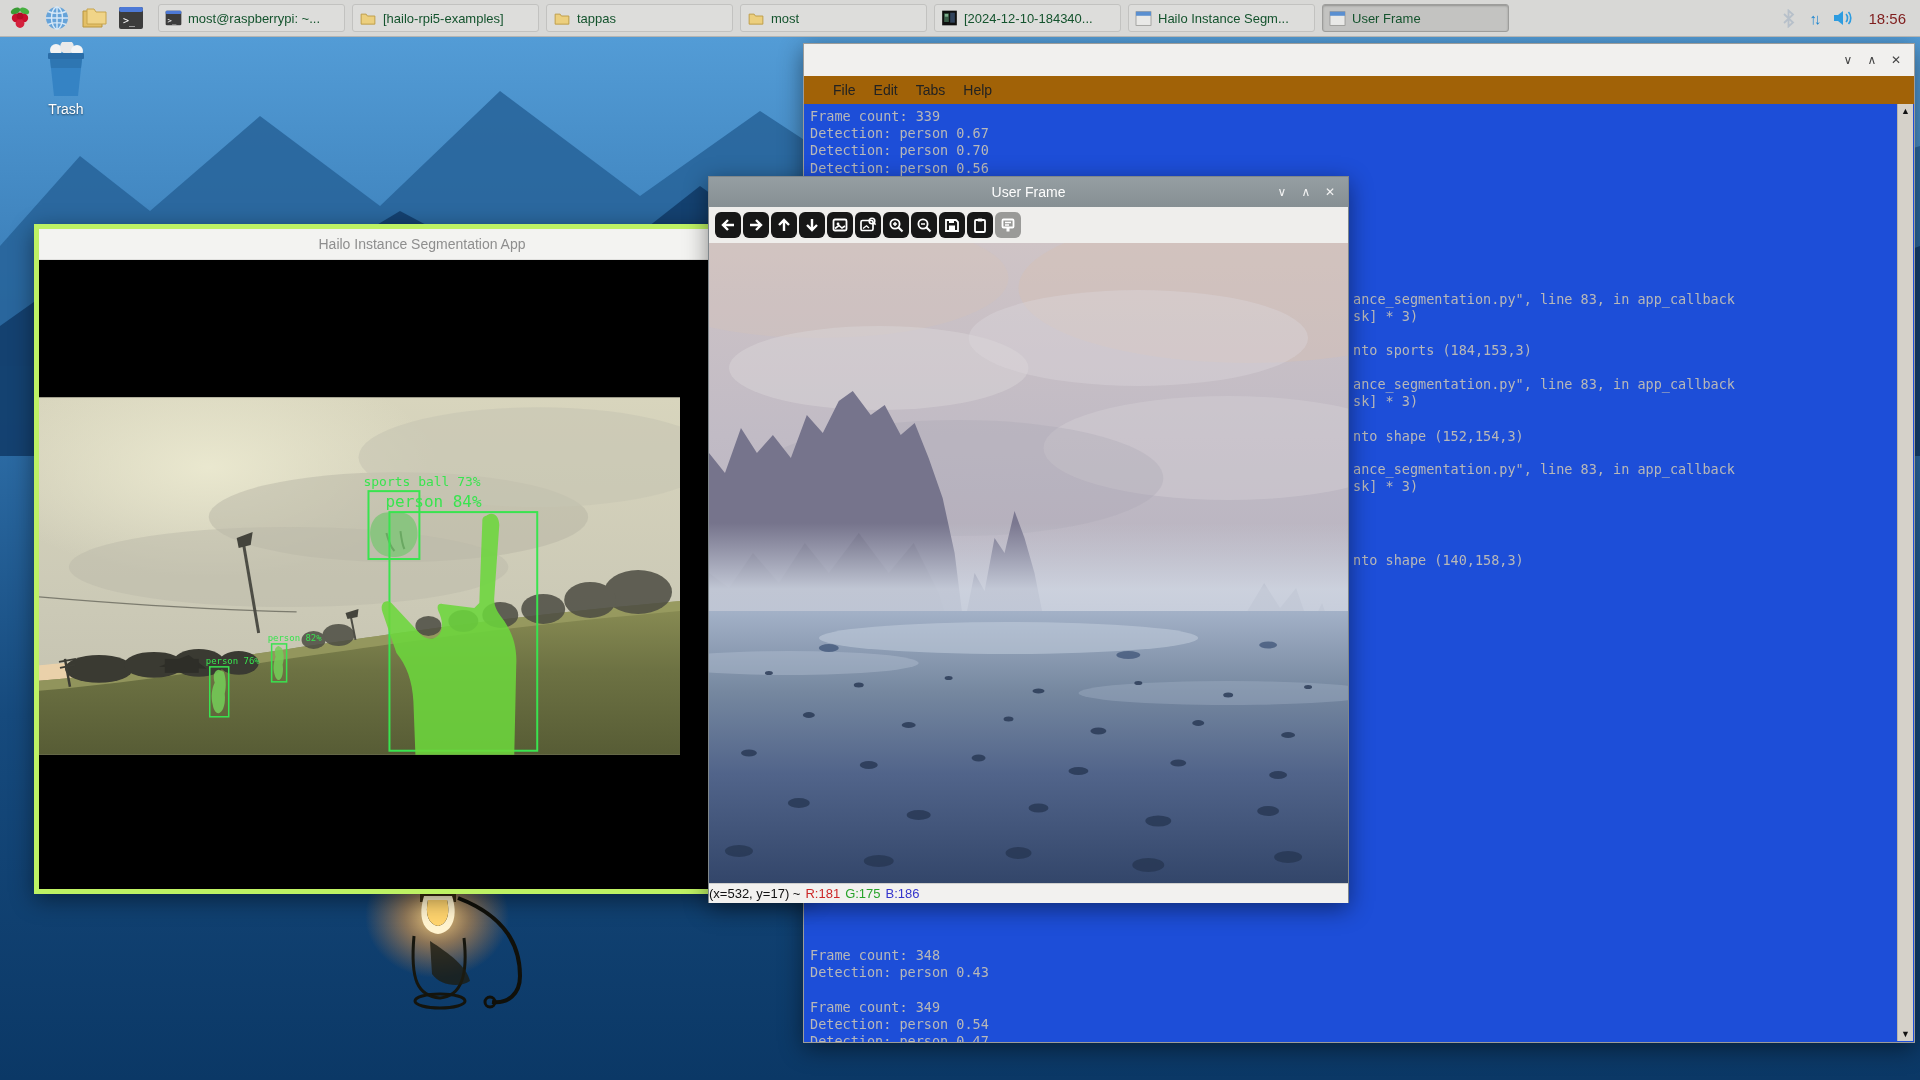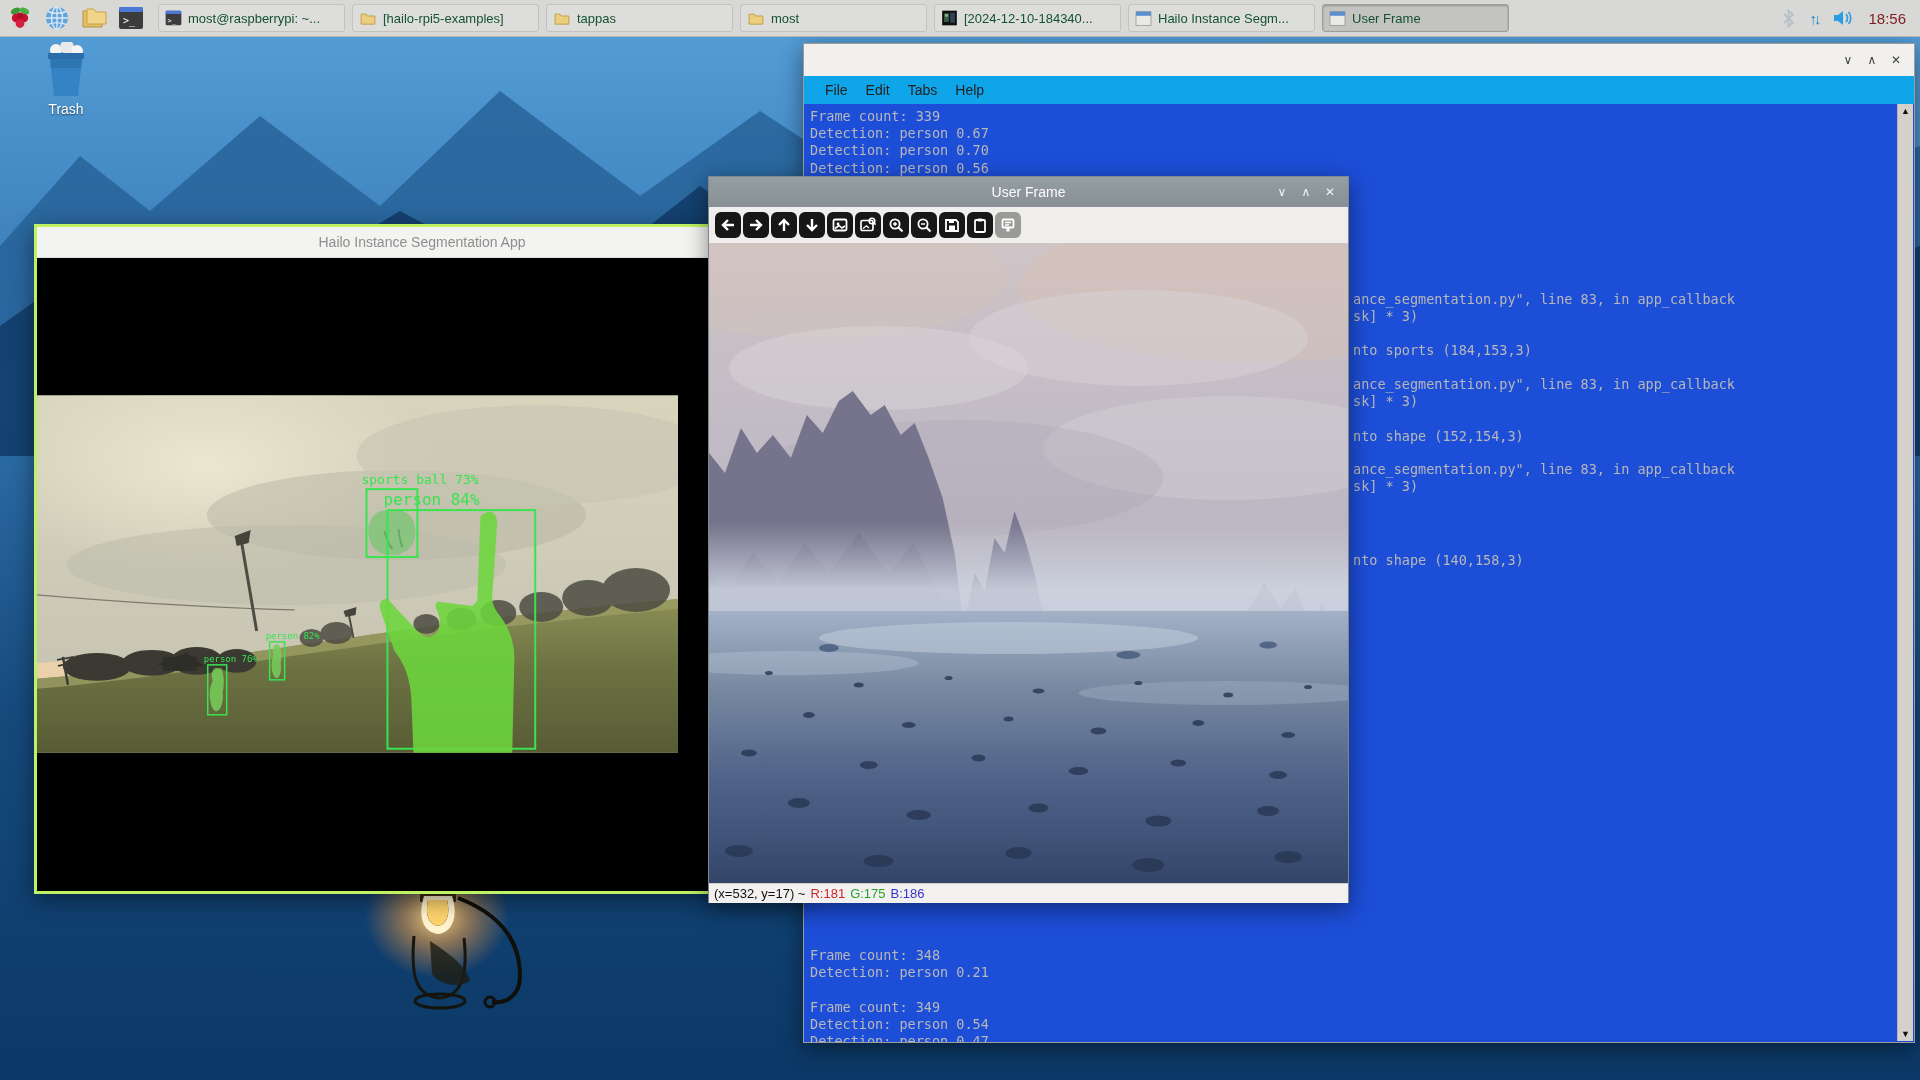--- a/index.html
+++ b/index.html
@@ -28,50 +28,50 @@
   
   .win{position:absolute;box-shadow:0 6px 22px rgba(0,0,0,.45);}
   .tb-ctrl{width:24px;text-align:center;font-size:12px;line-height:30px;cursor:default;}
 
   
   #term{left:803px;top:43px;width:1112px;height:1000px;background:#000;border:1px solid #9c9c9a;box-sizing:border-box;}
   #term .titlebar{position:absolute;left:0;top:0;right:0;height:32px;background:#f1f0ee;border-bottom:1px solid #dcdcda;
                   display:flex;align-items:center;}
   #term .title{flex:1;text-align:center;font-size:14px;color:#5c5c5c;}
   #term .controls{display:flex;color:#444;position:absolute;right:6px;top:1px;}
-  #term .menubar{position:absolute;left:0;top:32px;right:0;height:28px;background:#0ea5e9;border-bottom:1px solid #e3e3e1;
-                 display:flex;align-items:center;padding-left:12px;}
+  #term .menubar{position:absolute;left:0;top:32px;right:0;height:28px;background:#a16207;border-bottom:1px solid #e3e3e1;
+                 display:flex;align-items:center;padding-left:20px;}
   .menu-item{font-size:14px;color:#222;padding:0 9px;}
   #term .content{position:absolute;left:0;top:60px;right:0;bottom:0;background:#1d4ed8;overflow:hidden;}
   .tline{font-family:"DejaVu Sans Mono",monospace;font-size:13.5px;line-height:17.2px;color:#b8b8b8;white-space:pre;}
   .frag{position:absolute;left:549px;}
   #term .scrollbar{position:absolute;right:1px;top:60px;bottom:1px;width:15px;background:#d5d1c9;border-left:1px solid #b9b5ad;}
   #term .scrollbar .sb{position:absolute;left:0;width:100%;text-align:center;font-size:9px;color:#111;}
 
   
-  #hailo{left:34px;top:224px;width:776px;height:670px;background:#000;border:3px solid #bef264;box-sizing:border-box;}
+  #hailo{left:34px;top:224px;width:776px;height:670px;background:#000;border:5px solid #bef264;box-sizing:border-box;}
   #hailo .titlebar{position:absolute;left:0;top:0;right:0;height:30px;background:#f3f3f1;border-bottom:1px solid #e0e0de;
                    display:flex;align-items:center;}
   #hailo .title{flex:1;text-align:center;font-size:14px;color:#8e8e8e;}
   #hailo .controls{display:flex;color:#8a8a8a;position:absolute;right:6px;top:0;}
   #hailo .video{position:absolute;left:0;top:168px;width:641px;height:358px;}
 
   
   #uframe{left:708px;top:176px;width:641px;height:727px;background:#efeeec;border:1px solid #7f878b;box-sizing:border-box;z-index:20;}
   #uframe .titlebar{position:absolute;left:0;top:0;right:0;height:30px;background:linear-gradient(#939c a0,#87 90 94);
                     background:linear-gradient(#959ea2,#868f93);display:flex;align-items:center;}
   #uframe .title{flex:1;text-align:center;font-size:14px;color:#fdfdfd;}
   #uframe .controls{display:flex;color:#f2f2f2;position:absolute;right:6px;top:0;}
   #uframe .toolbar{position:absolute;left:0;top:30px;right:0;height:36px;background:#efeeec;border-bottom:1px solid #d8d7d5;
                    display:flex;align-items:center;gap:2px;padding-left:6px;}
   .tool-btn{width:26px;height:26px;border-radius:6px;background:#171717;display:flex;align-items:center;justify-content:center;}
   .tool-btn.alt{background:#9a9a98;}
   #uframe .imgarea{position:absolute;left:0;top:66px;width:639px;height:640px;background:#555;}
   #uframe .statusbar{position:absolute;left:0;top:706px;right:0;height:19px;background:#f2f1ef;border-top:1px solid #cfcfcd;
-                     font-size:13px;color:#111;padding-left:5px;display:flex;align-items:center;gap:5px;white-space:pre;}
+                     font-size:13px;color:#111;display:flex;align-items:center;gap:5px;white-space:pre;}
   .st-r{color:#cc2727;} .st-g{color:#28a32a;} .st-b{color:#3434cc;}
 
   .ovl-label{font-family:"DejaVu Sans Mono",monospace;fill:#39e44f;}
 </style>
 </head>
 <body>
 
 <div id="stage">
 
   <svg id="wallpaper" class="abs" width="1920" height="1044" viewBox="0 0 1920 1044">
@@ -143,21 +143,21 @@
       <div class="tline frag" style="top:204px;">sk] * 3)</div>
       <div class="tline frag" style="top:238px;">nto sports (184,153,3)</div>
       <div class="tline frag" style="top:272px;">ance_segmentation.py", line 83, in app_callback</div>
       <div class="tline frag" style="top:289px;">sk] * 3)</div>
       <div class="tline frag" style="top:324px;">nto shape (152,154,3)</div>
       <div class="tline frag" style="top:357px;">ance_segmentation.py", line 83, in app_callback</div>
       <div class="tline frag" style="top:374px;">sk] * 3)</div>
       <div class="tline frag" style="top:420px;margin-top:28px;">nto shape (140,158,3)</div>
       <div class="abs" style="left:6px;top:843px;">
         <div class="tline">Frame count: 348</div>
-        <div class="tline">Detection: person 0.21</div>
+        <div class="tline">Detection: person 0.43</div>
         <div class="tline">&nbsp;</div>
         <div class="tline">Frame count: 349</div>
         <div class="tline">Detection: person 0.54</div>
         <div class="tline">Detection: person 0.47</div>
       </div>
 
     </div>
     <div class="scrollbar">
       <span class="sb" style="top:2px;">▲</span>
       <span class="sb" style="bottom:2px;">▼</span>

